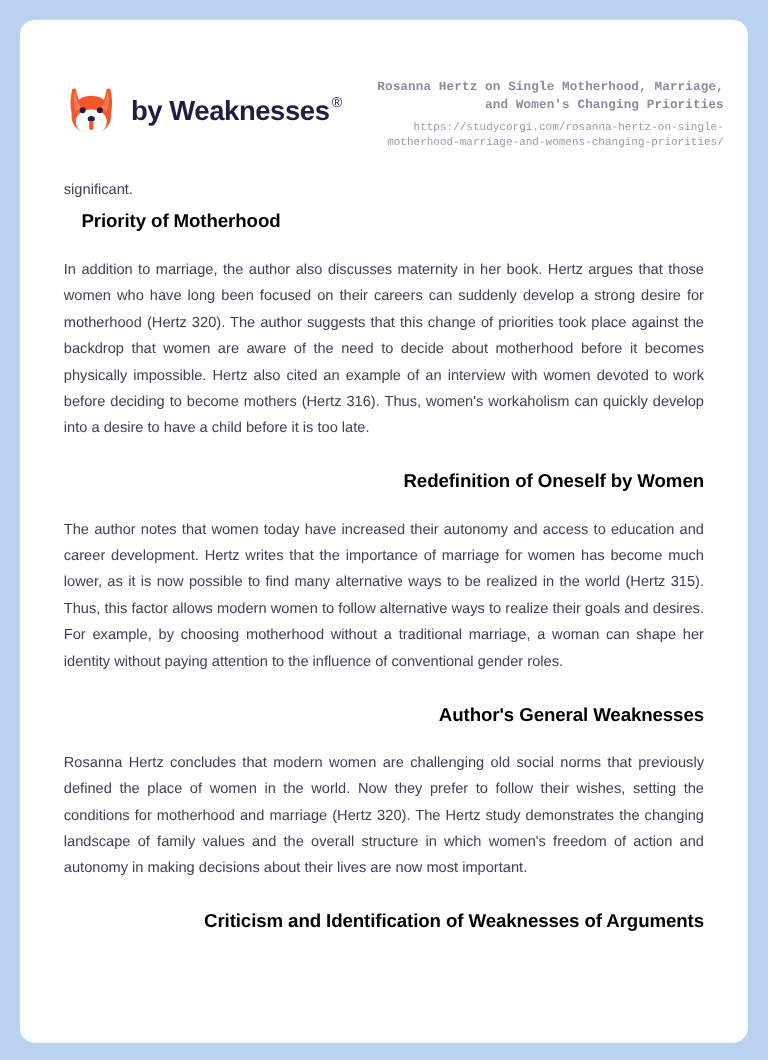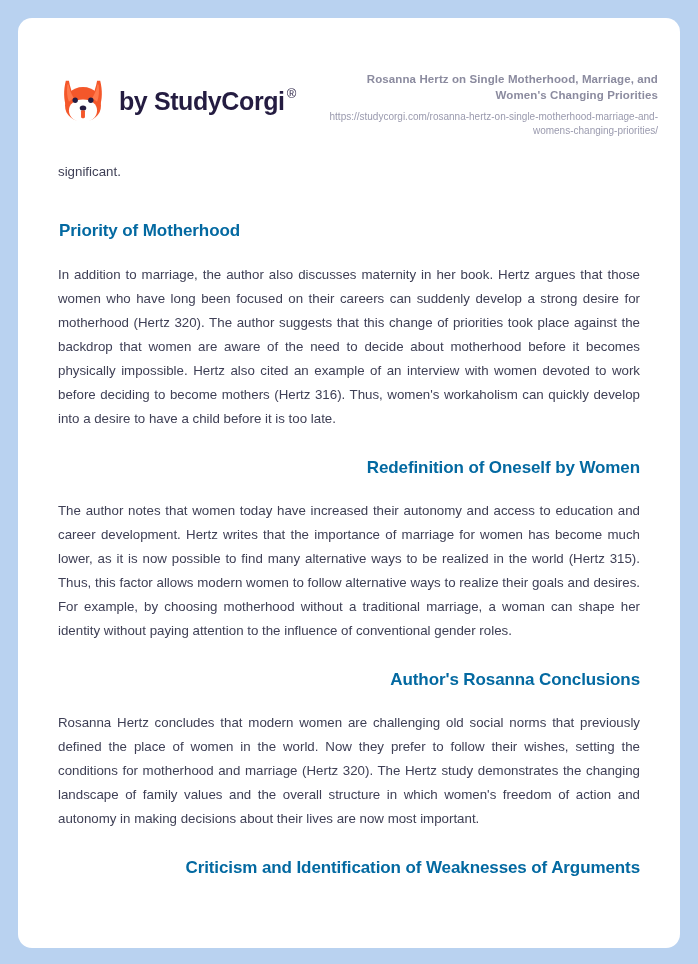--- a/index.html
+++ b/index.html
@@ -66,20 +66,21 @@
     margin-left: 2px;
     position: relative;
     top: -2px;
   }
 
   .header-meta {
     text-align: right;
     flex: 0 1 auto;
     max-width: 330px;
     padding-top: 4px;
+    font-family: Liberation Mono, monospace;
   }
 
   .header-title {
     font-size: 11.5px;
     font-weight: bold;
     color: #8b8b9f;
     line-height: 1.35;
     margin: 0 0 7px 0;
     letter-spacing: 0.1px;
   }
@@ -99,28 +100,28 @@
 
   .body-text {
     font-size: 13.3px;
     line-height: 24px;
     color: #3f4056;
     text-align: justify;
     margin: 0 0 26px 0;
   }
 
   .body-text.first-frag {
-    margin-bottom: 36px;
+    margin-bottom: 6px;
   }
 
   .section-heading {
     font-size: 17px;
     font-weight: bold;
-    color: #0369a1;
-    margin: 0 0 20px 1px;
+    color: #000000;
+    margin: 0 0 20px 16px;
     line-height: 1.3;
     letter-spacing: -0.1px;
   }
 
   .section-heading.tight-top {
     margin-top: 6px;
     text-align: right;
   }
 
   .heading-last {
@@ -152,41 +153,41 @@
 
           <circle cx="22" cy="31" r="3.4" fill="#241c41"></circle>
           <circle cx="42" cy="31" r="3.4" fill="#241c41"></circle>
 
           <ellipse cx="32" cy="41" rx="4.2" ry="3.4" fill="#241c41"></ellipse>
 
           <path d="M29.5 45 C29.5 43.6 34.5 43.6 34.5 45 L34.5 52 C34.5 54.6 29.5 54.6 29.5 52 Z" fill="#f4572a"></path>
         </svg>
       </span>
       <span class="brand-wordmark">
-        <span>by StudyCorgi</span><span class="brand-reg">®</span>
+        <span>by Weaknesses</span><span class="brand-reg">®</span>
       </span>
     </div>
 
     <div class="header-meta">
       <div class="header-title">Rosanna Hertz on Single Motherhood, Marriage, and Women's Changing Priorities</div>
       <div class="header-url">https://studycorgi.com/rosanna-hertz-on-single-motherhood-marriage-and-womens-changing-priorities/</div>
     </div>
 
   </div>
 
   <div class="doc-body">
 
     <p class="body-text first-frag">significant.</p>
 
     <h2 class="section-heading">Priority of Motherhood</h2>
     <p class="body-text">In addition to marriage, the author also discusses maternity in her book. Hertz argues that those women who have long been focused on their careers can suddenly develop a strong desire for motherhood (Hertz 320). The author suggests that this change of priorities took place against the backdrop that women are aware of the need to decide about motherhood before it becomes physically impossible. Hertz also cited an example of an interview with women devoted to work before deciding to become mothers (Hertz 316). Thus, women's workaholism can quickly develop into a desire to have a child before it is too late.</p>
 
     <h2 class="section-heading tight-top">Redefinition of Oneself by Women</h2>
     <p class="body-text">The author notes that women today have increased their autonomy and access to education and career development. Hertz writes that the importance of marriage for women has become much lower, as it is now possible to find many alternative ways to be realized in the world (Hertz 315). Thus, this factor allows modern women to follow alternative ways to realize their goals and desires. For example, by choosing motherhood without a traditional marriage, a woman can shape her identity without paying attention to the influence of conventional gender roles.</p>
 
-    <h2 class="section-heading tight-top">Author's Rosanna Conclusions</h2>
+    <h2 class="section-heading tight-top">Author's General Weaknesses</h2>
     <p class="body-text">Rosanna Hertz concludes that modern women are challenging old social norms that previously defined the place of women in the world. Now they prefer to follow their wishes, setting the conditions for motherhood and marriage (Hertz 320). The Hertz study demonstrates the changing landscape of family values and the overall structure in which women's freedom of action and autonomy in making decisions about their lives are now most important.</p>
 
     <h2 class="section-heading tight-top heading-last">Criticism and Identification of Weaknesses of Arguments</h2>
 
   </div>
 
 </div>
 
 </body></html>

